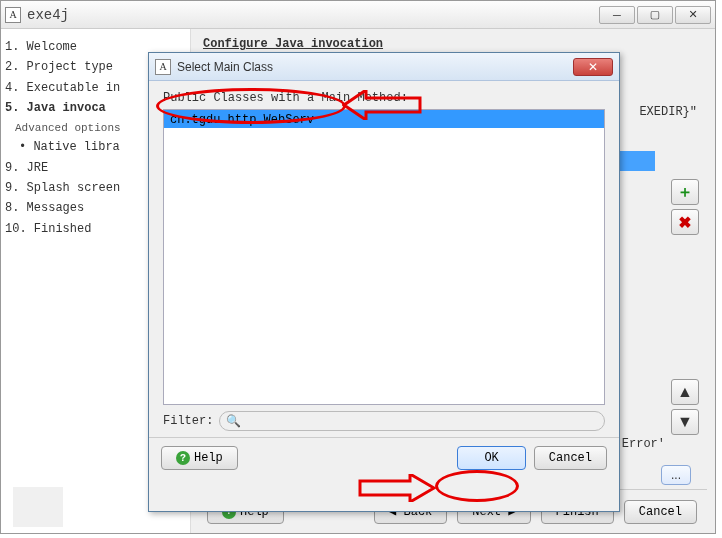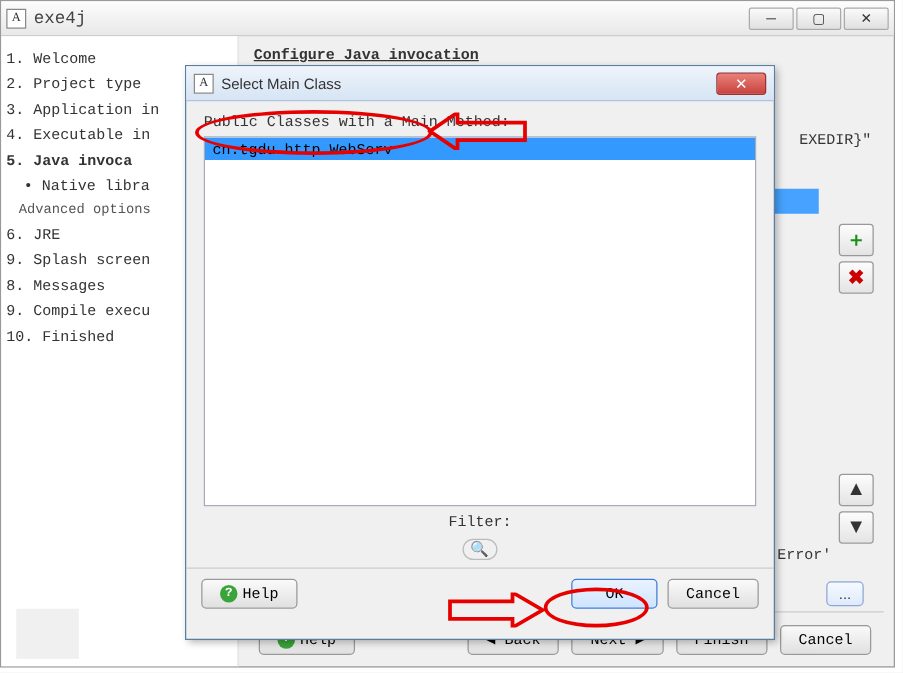--- a/index.html
+++ b/index.html
@@ -40,21 +40,21 @@
 .dlg-title { height: 28px; background: linear-gradient(#eef4fb,#d6e4f4); border-bottom: 1px solid #b0c4de; display: flex; align-items: center; padding: 0 6px; }
 .dlg-title .appicon { width: 16px; height: 16px; border: 1px solid #888; background: #fff; display: flex; align-items: center; justify-content: center; font-size: 10px; font-family: Georgia, serif; margin-right: 6px; }
 .dlg-title .t { font-size: 12px; color: #333; flex: 1; }
 .dlg-close { width: 40px; height: 18px; background: linear-gradient(#e9807a,#c8423c); border: 1px solid #a03030; border-radius: 3px; color: #fff; display: flex; align-items: center; justify-content: center; font-size: 12px; }
 .dlg-body { padding: 10px 14px 6px; font-family: "Courier New", monospace; font-size: 12px; }
 .listlabel { margin-bottom: 4px; }
 .listbox { border: 1px solid #aab; background: #fff; height: 296px; overflow: hidden; }
 .listitem { padding: 2px 6px; height: 18px; line-height: 16px; }
 .listitem.sel { background: #3399ff; color: #000000; }
 .typemsg { color: #888; margin-top: 6px; }
-.filterrow { display: flex; align-items: center; gap: 6px; margin-top: 6px; flex-direction: column; }
+.filterrow { display: flex; align-items: center; gap: 6px; margin-top: 6px; }
 .filterbox { flex: 1; height: 20px; border: 1px solid #bbb; border-radius: 10px; padding: 0 6px; display: flex; align-items: center; color: #aaa; }
 .dlg-footer { border-top: 1px solid #ccc; padding: 8px 12px; display: flex; align-items: center; gap: 8px; }
 .dlg-footer .spacer { flex: 1; }
 .btn.primary { border: 1px solid #3b7dd8; background: linear-gradient(#eaf3ff,#cfe4ff); padding: 0 26px; justify-content: flex-end; }
 
 
 .ann-ellipse { position: absolute; border: 3px solid #e60000; border-radius: 50%; z-index: 20; pointer-events: none; }
 .ann-arrow { position: absolute; z-index: 20; pointer-events: none; }
 .ann-arrow svg { width: 100%; height: 100%; }
 </style>
@@ -68,29 +68,27 @@
     <div class="winbtns">
       <div class="winbtn">─</div>
       <div class="winbtn max">▢</div>
       <div class="winbtn close">✕</div>
     </div>
   </div>
   <div class="body">
     <div class="sidebar">
       <div class="step">1. Welcome</div>
       <div class="step">2. Project type</div>
-      <div class="step">3. Application in</div>
       <div class="step">4. Executable in</div>
       <div class="step sel">5. Java invoca</div>
+      <div class="step adv">Advanced options</div>
       <div class="step sub">• Native libra</div>
-      <div class="step adv">Advanced options</div>
-      <div class="step">6. JRE</div>
+      <div class="step">9. JRE</div>
       <div class="step">9. Splash screen</div>
       <div class="step">8. Messages</div>
-      <div class="step">9. Compile execu</div>
       <div class="step">10. Finished</div>
     </div>
     <div class="content">
       <h2>Configure Java invocation</h2>
       <div style="position:absolute; right:18px; top:76px; font-family:'Courier New',monospace;">EXEDIR}"</div>
       <div class="side-col">
         <div class="sqbtn green">＋</div>
         <div class="sqbtn red">✖</div>
       </div>
       <div class="side-col2">

